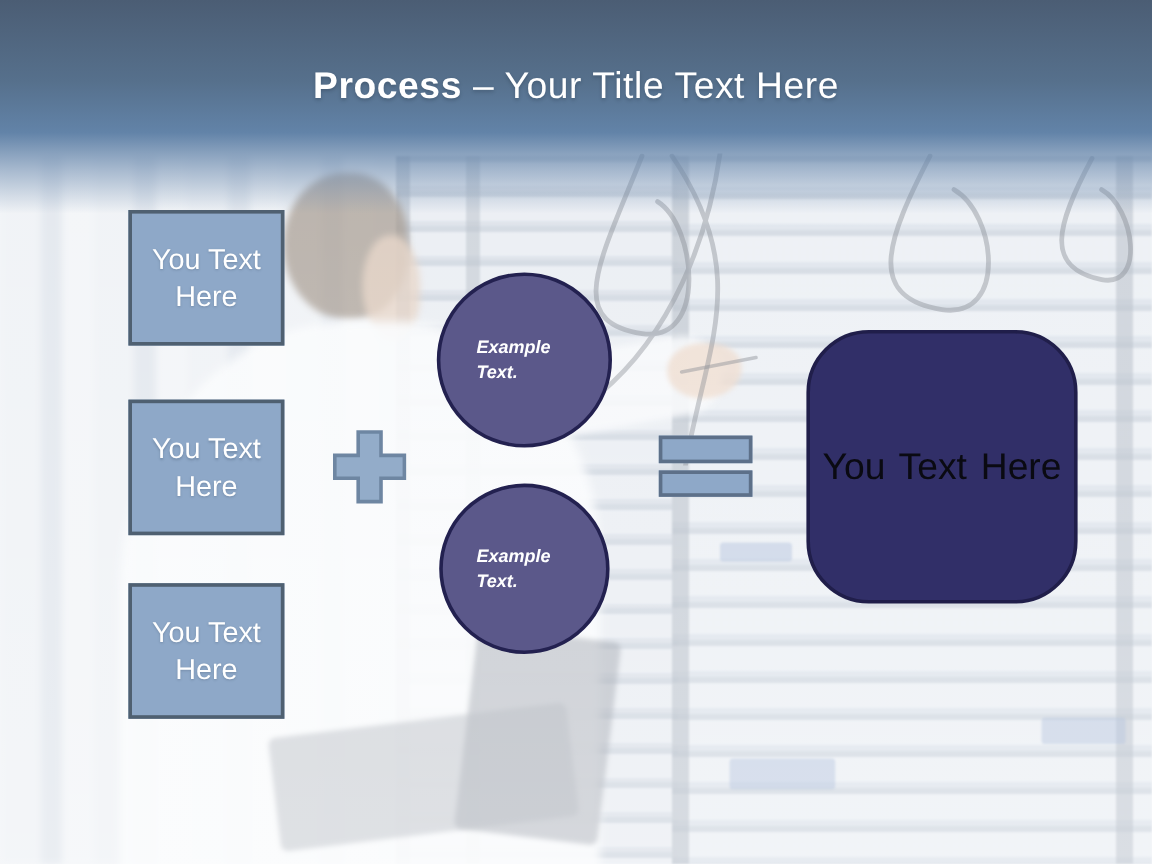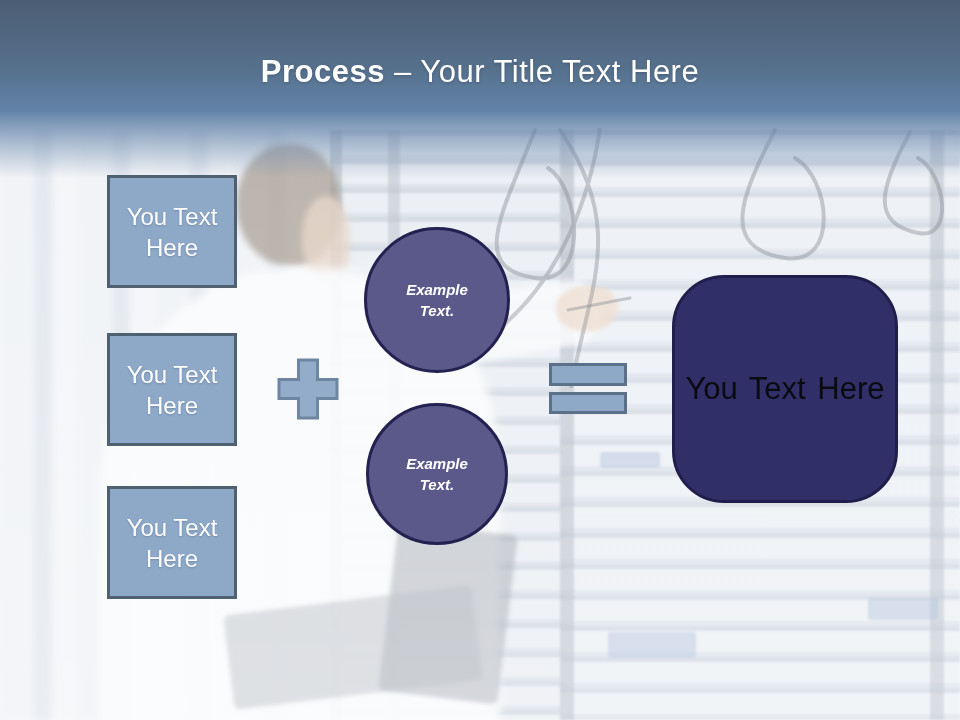--- a/index.html
+++ b/index.html
@@ -90,21 +90,21 @@
     background:#8ea8c8;border:3px solid #4f6071;
     display:flex;align-items:center;justify-content:center;text-align:center;
     color:#fff;font-size:24px;line-height:31px;
     text-shadow:0 1px 2px rgba(40,55,75,.25);
   }
   .tbox1{top:175px;}.tbox2{top:333px;}.tbox3{top:486px;}
   .plus{position:absolute;left:277px;top:358px;width:62px;height:62px;}
   .circle{
     position:absolute;box-sizing:border-box;border-radius:50%;
     background:#5b588a;border:3px solid #232150;
-    display:flex;align-items:center;justify-content:center;text-align:center;
+    display:flex;align-items:center;justify-content:center;
     color:#fff;font-size:15px;font-weight:bold;font-style:italic;line-height:21px;
   }
   .circle1{left:364px;top:227px;width:146px;height:146px;}
   .circle2{left:366px;top:403px;width:142px;height:142px;}
   .circle .inner{width:80px;}
   .eqbar{
     position:absolute;left:549px;width:78px;box-sizing:border-box;
     background:#8ea8c8;border:3px solid #5d7089;
   }
   .eq1{top:363px;height:23px;}

